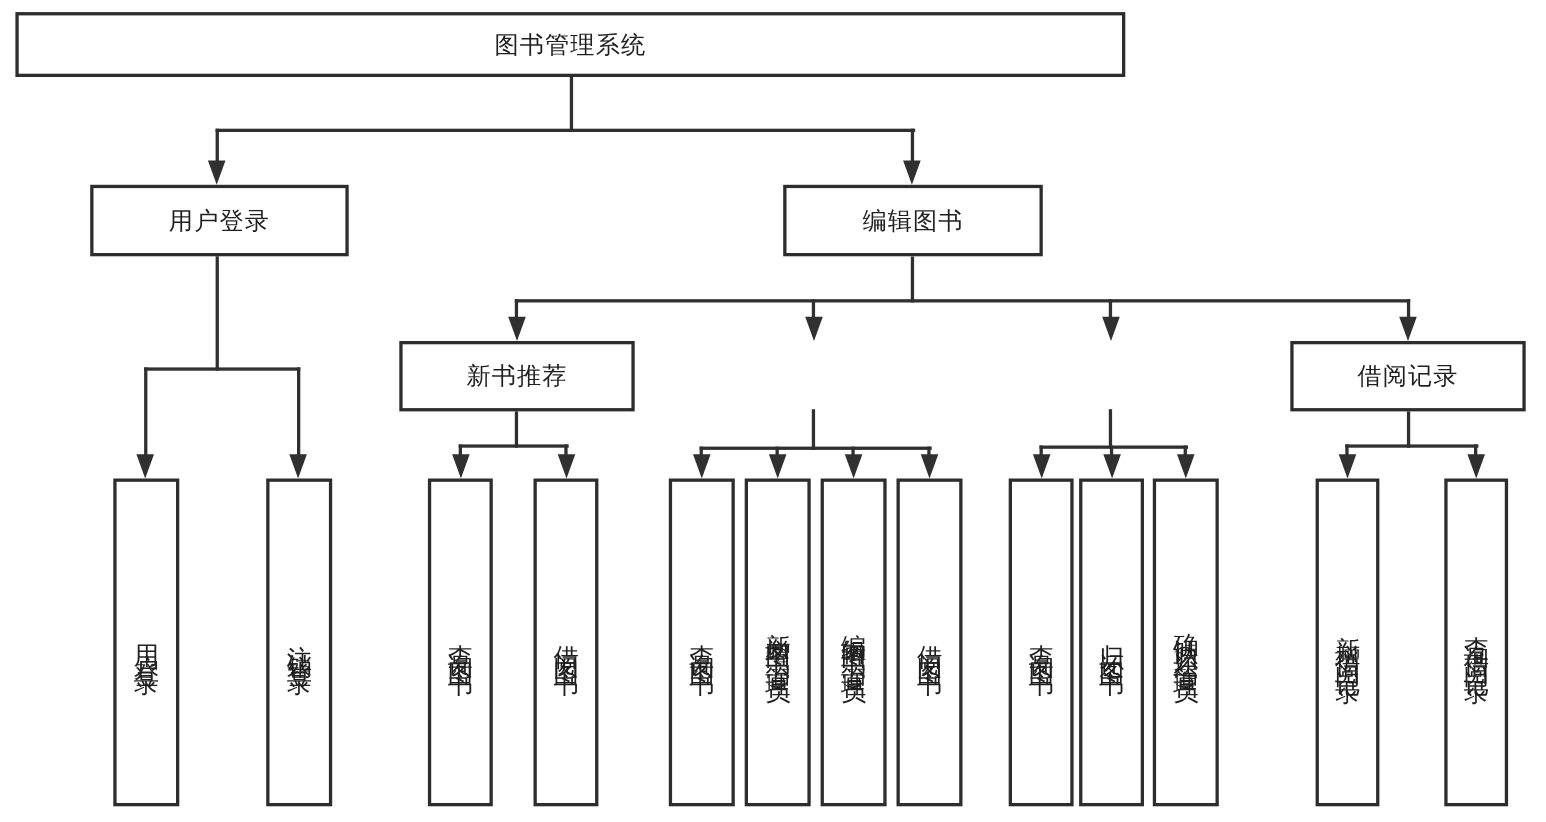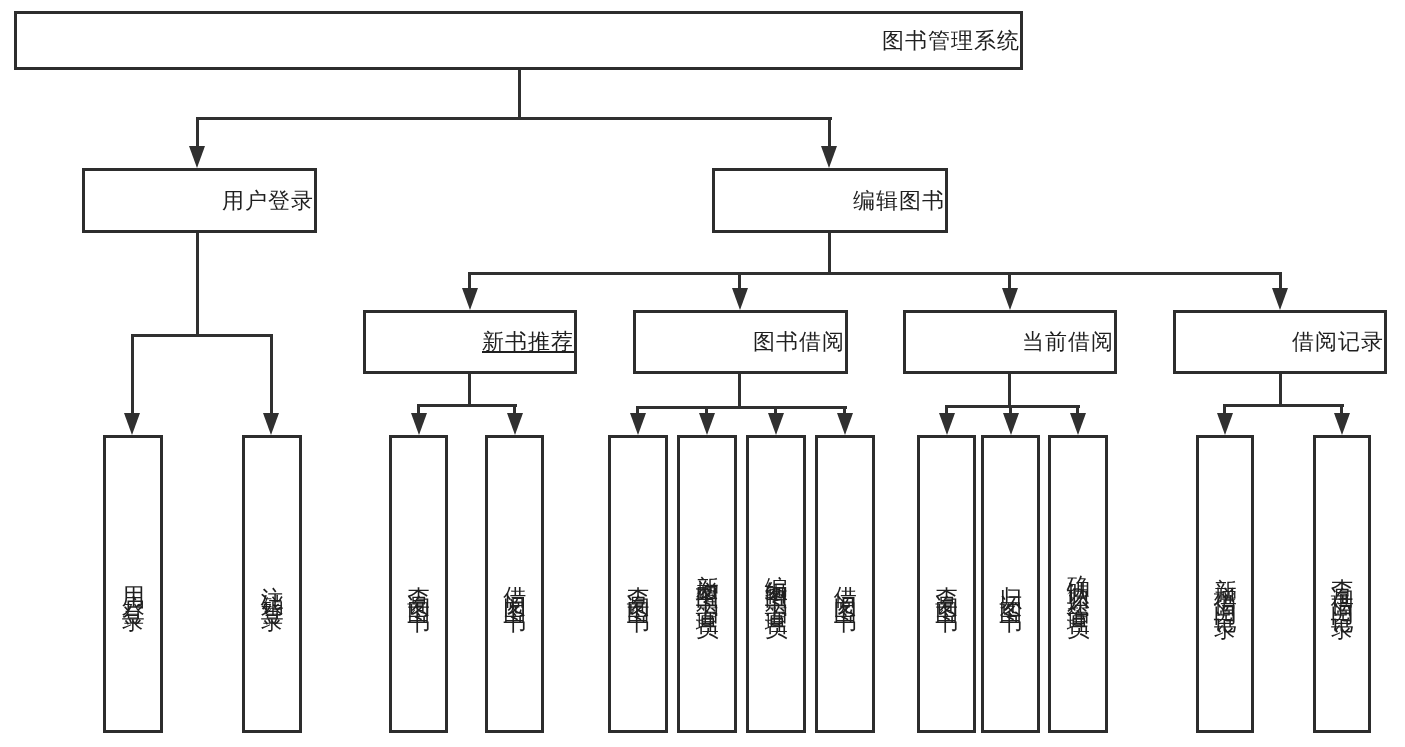--- a/index.html
+++ b/index.html
@@ -12,21 +12,21 @@
     color: #1f1f1f;
     overflow: hidden;
   }
   .hbox {
     position: absolute;
     box-sizing: border-box;
     border: 3px solid #2d2d2d;
     background: #ffffff;
     display: flex;
     align-items: center;
-    justify-content: flex-end;
+    justify-content: center;
     font-size: 22px;
     letter-spacing: 1px;
     z-index: 2;
   }
   .vbox {
     position: absolute;
     box-sizing: border-box;
     top: 435px;
     height: 298px;
     border: 3px solid #2d2d2d;
@@ -103,28 +103,22 @@
   <div class="line" style="left:468px; top:272px; width:814px; height:3px;"></div>
   <div class="line" style="left:468px; top:272px; width:3px; height:18px;"></div>
   <div class="arrow" style="left:462px; top:288px;"></div>
   <div class="line" style="left:738px; top:272px; width:3px; height:18px;"></div>
   <div class="arrow" style="left:732px; top:288px;"></div>
   <div class="line" style="left:1008px; top:272px; width:3px; height:18px;"></div>
   <div class="arrow" style="left:1002px; top:288px;"></div>
   <div class="line" style="left:1279px; top:272px; width:3px; height:18px;"></div>
   <div class="arrow" style="left:1272px; top:288px;"></div>
 
-  <div class="hbox" style="left:363px; top:310px; width:214px; height:64px;text-decoration:underline;">
+  <div class="hbox" style="left:363px; top:310px; width:214px; height:64px;">
     <span>新书推荐</span>
-  </div>
-  <div class="hbox" style="left:633px; top:310px; width:215px; height:64px;">
-    <span>图书借阅</span>
-  </div>
-  <div class="hbox" style="left:903px; top:310px; width:214px; height:64px;">
-    <span>当前借阅</span>
   </div>
   <div class="hbox" style="left:1173px; top:310px; width:214px; height:64px;">
     <span>借阅记录</span>
   </div>
 
   <div class="line" style="left:468px; top:372px; width:3px; height:35px;"></div>
   <div class="line" style="left:417px; top:404px; width:100px; height:3px;"></div>
   <div class="line" style="left:417px; top:404px; width:3px; height:12px;"></div>
   <div class="arrow" style="left:411px; top:413px;"></div>
   <div class="line" style="left:513px; top:404px; width:3px; height:12px;"></div>

